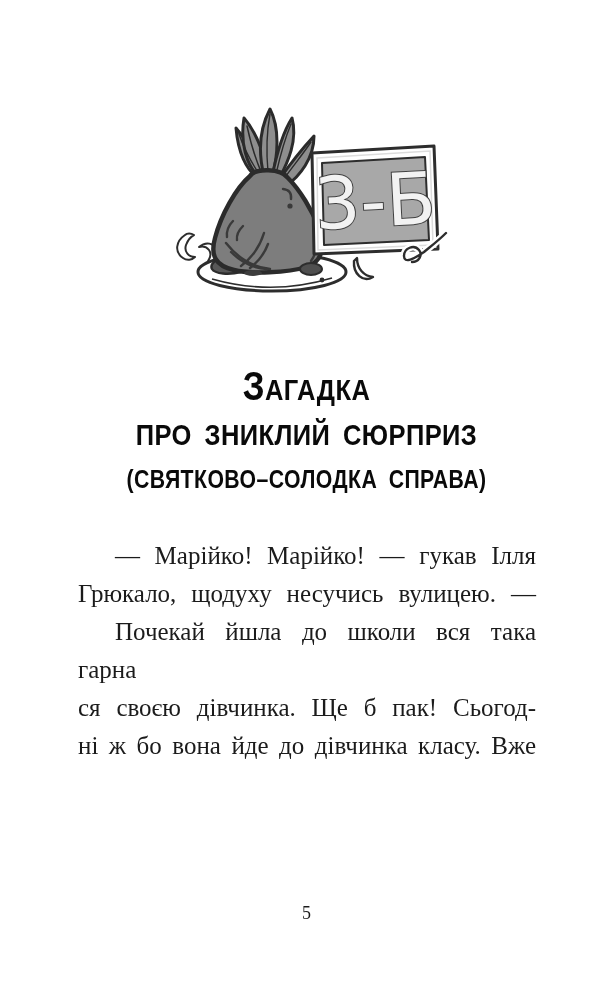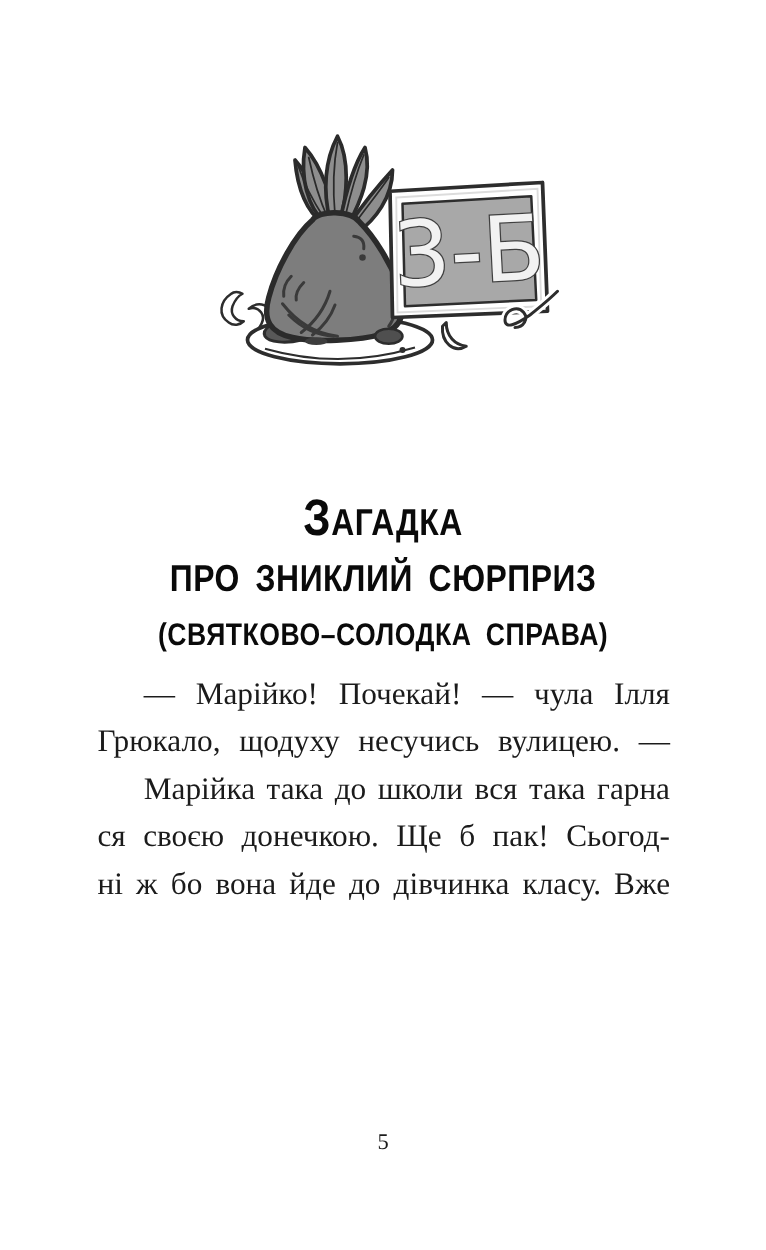--- a/index.html
+++ b/index.html
@@ -28,21 +28,20 @@
   
   .chapter-title {
     position: absolute;
     left: 0;
     right: 0;
     top: 364px;
     text-align: center;
     font-family: "Liberation Sans", sans-serif;
     font-weight: 700;
     color: #0a0a0a;
-    margin-top: 28px;
   }
   .title-line {
     line-height: 45px;
     transform: scaleX(0.85);
     transform-origin: 50% 50%;
     white-space: nowrap;
     word-spacing: 6px;
     letter-spacing: 0.5px;
   }
   .title-line-1 { font-size: 30px; }
@@ -148,24 +147,24 @@
     </svg>
   </figure>
 
   <header class="chapter-title">
     <div class="title-line title-line-1"><span class="initial">З</span><span>АГАДКА</span></div>
     <div class="title-line title-line-2">ПРО ЗНИКЛИЙ СЮРПРИЗ</div>
     <div class="title-line title-line-3">(СВЯТКОВО–СОЛОДКА СПРАВА)</div>
   </header>
 
   <main class="body-text">
-      <div class="line indent">— Марійко! Почекай! — чула Ілля</div>
+      <div class="line indent">— Марійко! Марійко! — гукав Ілля</div>
       <div class="line">Грюкало, щодуху несучись вулицею. —</div>
-      <div class="line indent">Марійка така до школи вся така гарна</div>
-      <div class="line">ся своєю донечкою. Ще б пак! Сьогод-</div>
+      <div class="line indent">Почекай йшла до школи вся така гарна</div>
+      <div class="line">ся своєю дівчинка. Ще б пак! Сьогод-</div>
       <div class="line">ні ж бо вона йде до дівчинка класу. Вже</div>
     </main>
 
   <footer class="page-footer">
     <span>5</span>
   </footer>
 
 </div>
 
 </body></html>

